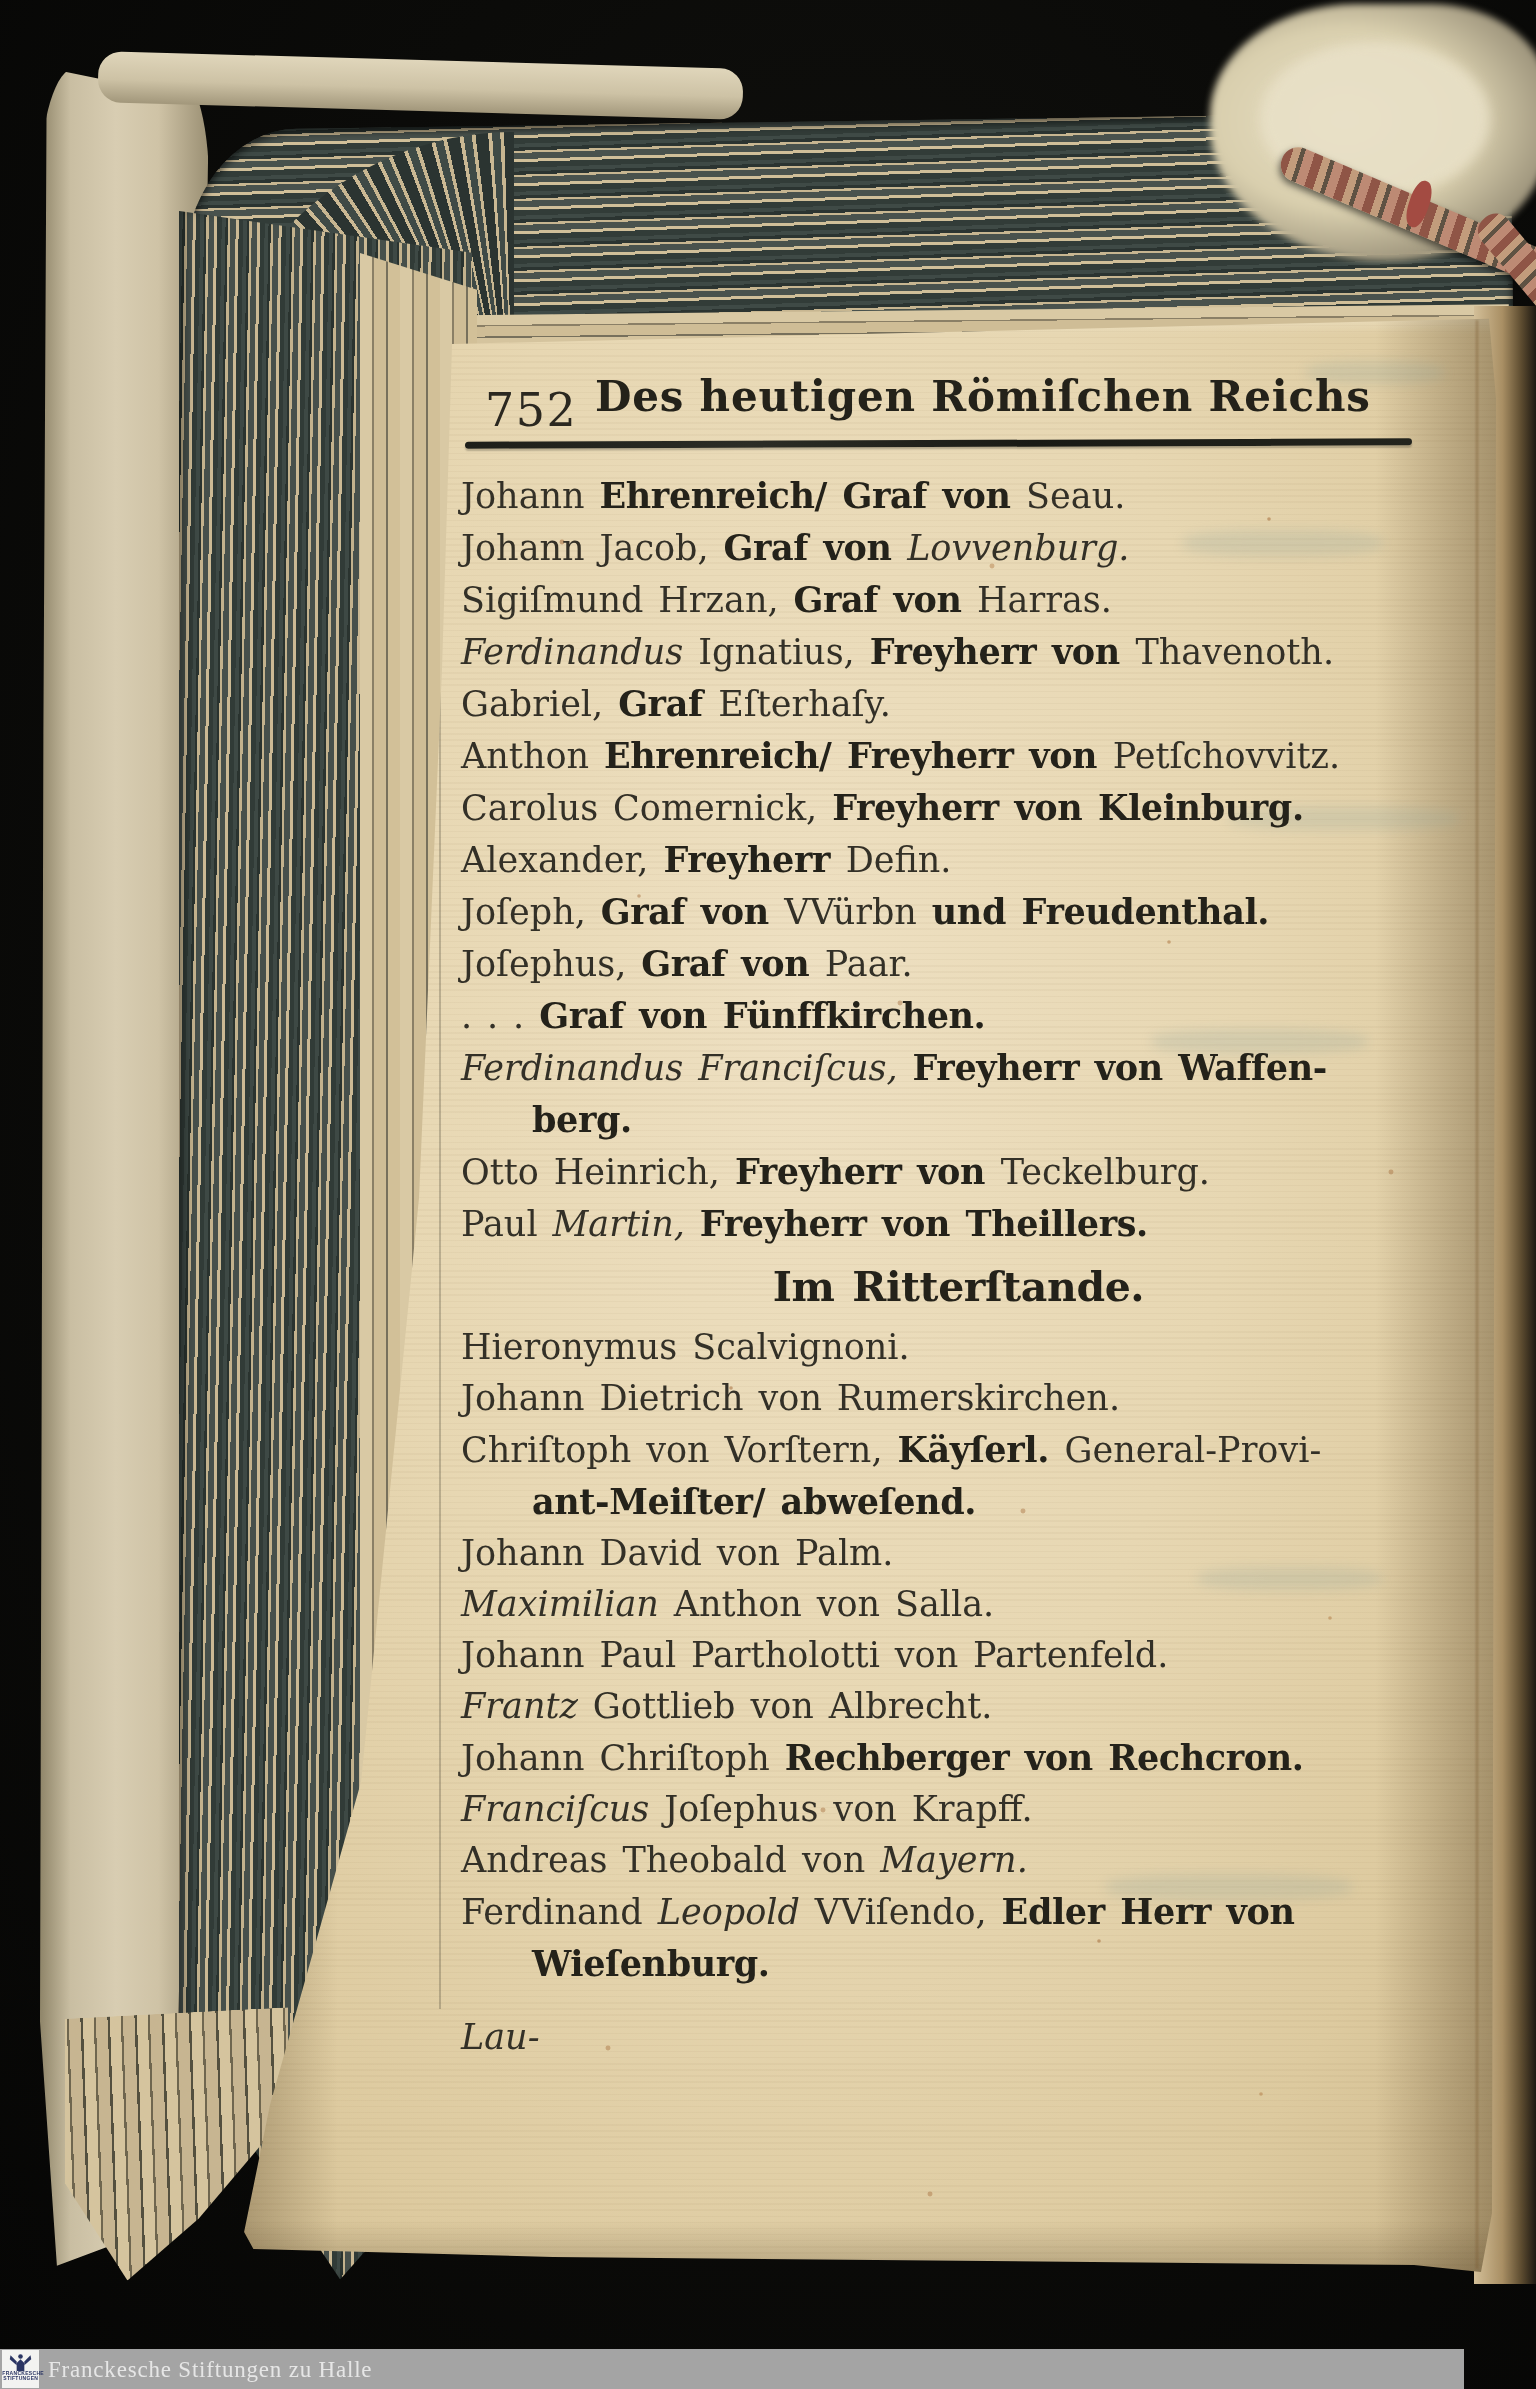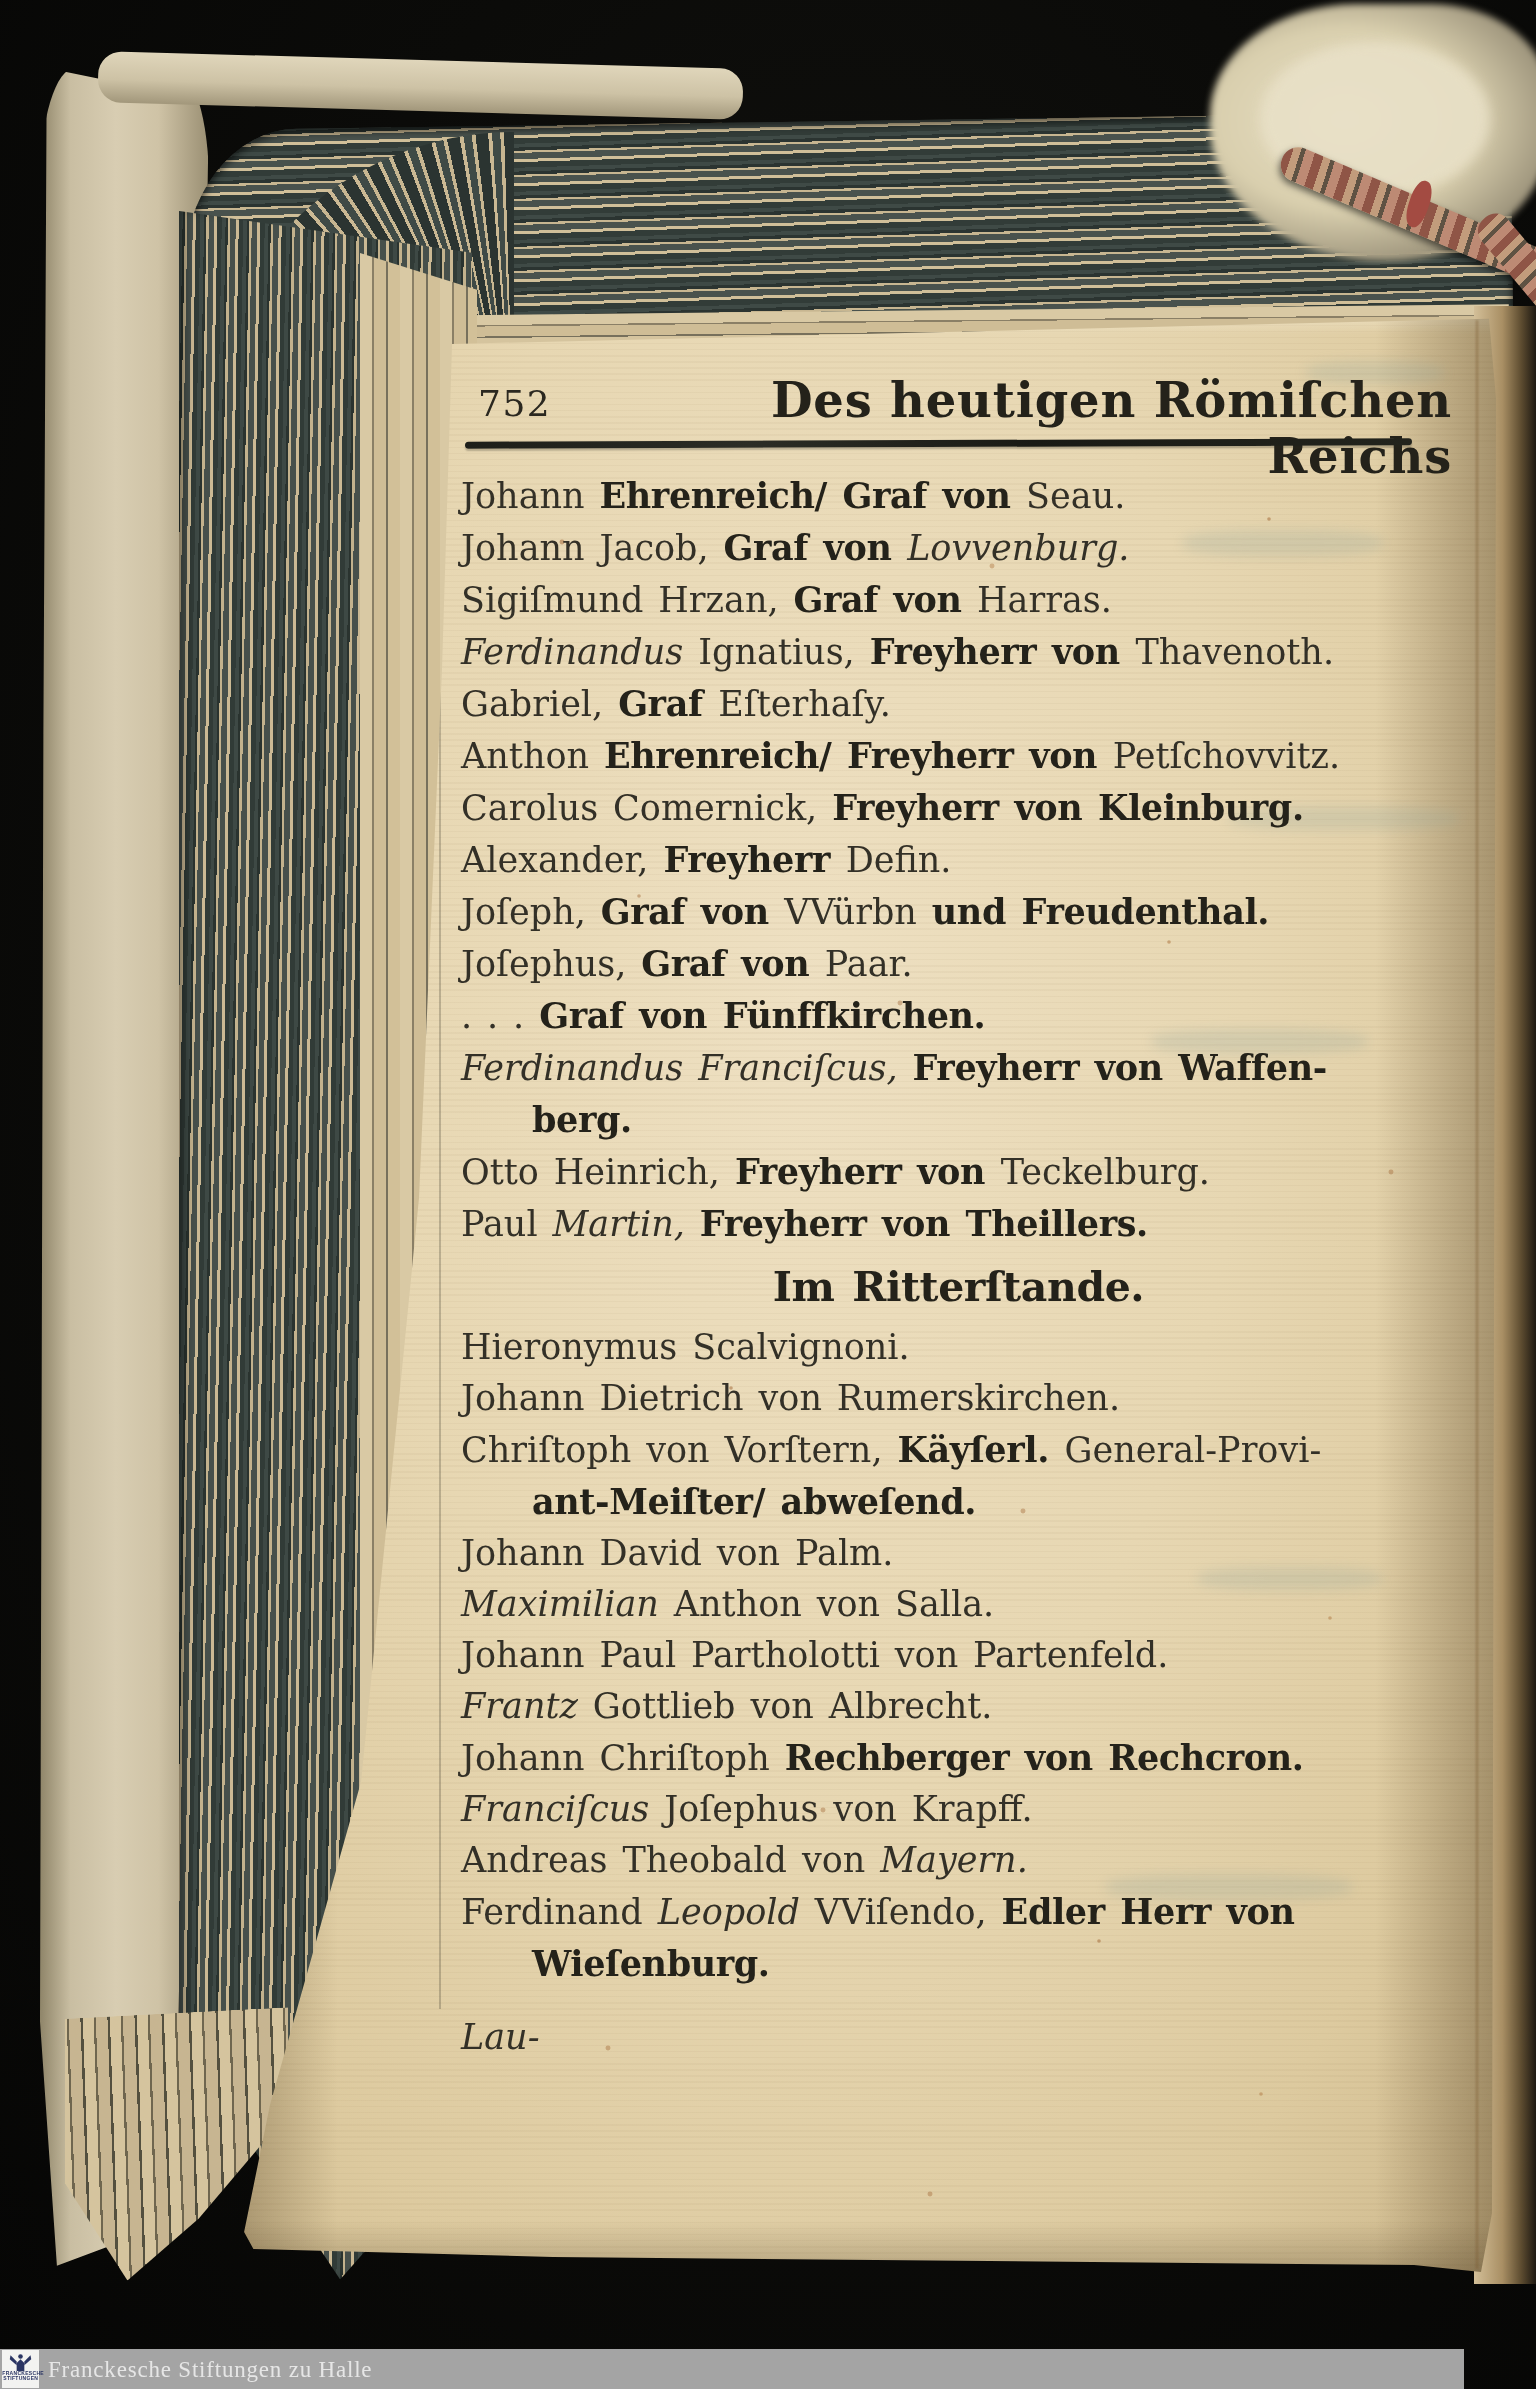--- a/index.html
+++ b/index.html
@@ -89,23 +89,23 @@
       753px 254px 0 1.5px rgba(170,110,55,.4),1030px 207px 0 0.8px rgba(160,100,50,.5),
       400px 584px 0 0.8px rgba(160,100,50,.45),661px 691px 0 1.5px rgba(160,100,50,.4),
       930px 630px 0 0.8px rgba(170,110,55,.5),1152px 860px 0 1.5px rgba(160,100,50,.4),
       492px 1076px 0 0.8px rgba(160,100,50,.5),784px 1199px 0 1.5px rgba(160,100,50,.4),
       1091px 1306px 0 0.8px rgba(170,110,55,.45),584px 1498px 0 1.5px rgba(160,100,50,.4),
       860px 1629px 0 0.8px rgba(160,100,50,.5),369px 1736px 0 1.5px rgba(160,100,50,.4),
       1022px 1782px 0 0.8px rgba(170,110,55,.45),691px 1882px 0 1.5px rgba(160,100,50,.4);}
 
   
   .pg-header{position:absolute;left:223px;top:61px;width:991px;height:65px;}
-  .pgnum{position:absolute;left:17px;top:10.8px;font-size:36px;letter-spacing:1.5px;color:#2b2820;text-align:center;}
-  .runtitle{position:absolute;left:134px;right:0;top:0;text-align:right;
-    font-size:48px;font-weight:bold;letter-spacing:0.8px;color:#24221a;}
+  .pgnum{position:absolute;left:24px;top:10.8px;font-size:46px;letter-spacing:1.5px;color:#2b2820;text-align:center;}
+  .runtitle{position:absolute;left:134px;right:0;top:0;text-align:left;
+    font-size:42px;font-weight:bold;letter-spacing:0.8px;color:#24221a;}
   .rule{position:absolute;left:227px;top:129px;width:947px;height:7px;border-radius:3.8px;
     transform:rotate(-0.2deg);
     background:linear-gradient(90deg,#1d1e19,#2c2d26 30%,#191a15 60%,#23241d);
     box-shadow:0 2.3px 1.5px rgba(40,38,30,.25);}
   .textcol{position:absolute;left:223px;top:159px;width:995px;}
   .tline{font-size:35px;line-height:51px;white-space:nowrap;word-spacing:3.8px;color:#333027;}
   .tline .fr{font-weight:bold;letter-spacing:-0.4px;color:#24221a;}
   .tline .it{font-style:italic;}
   .tline.indent{padding-left:71px;}
   .tline.heading{text-align:center;font-size:41px;margin:12.3px 0 9.2px;}

